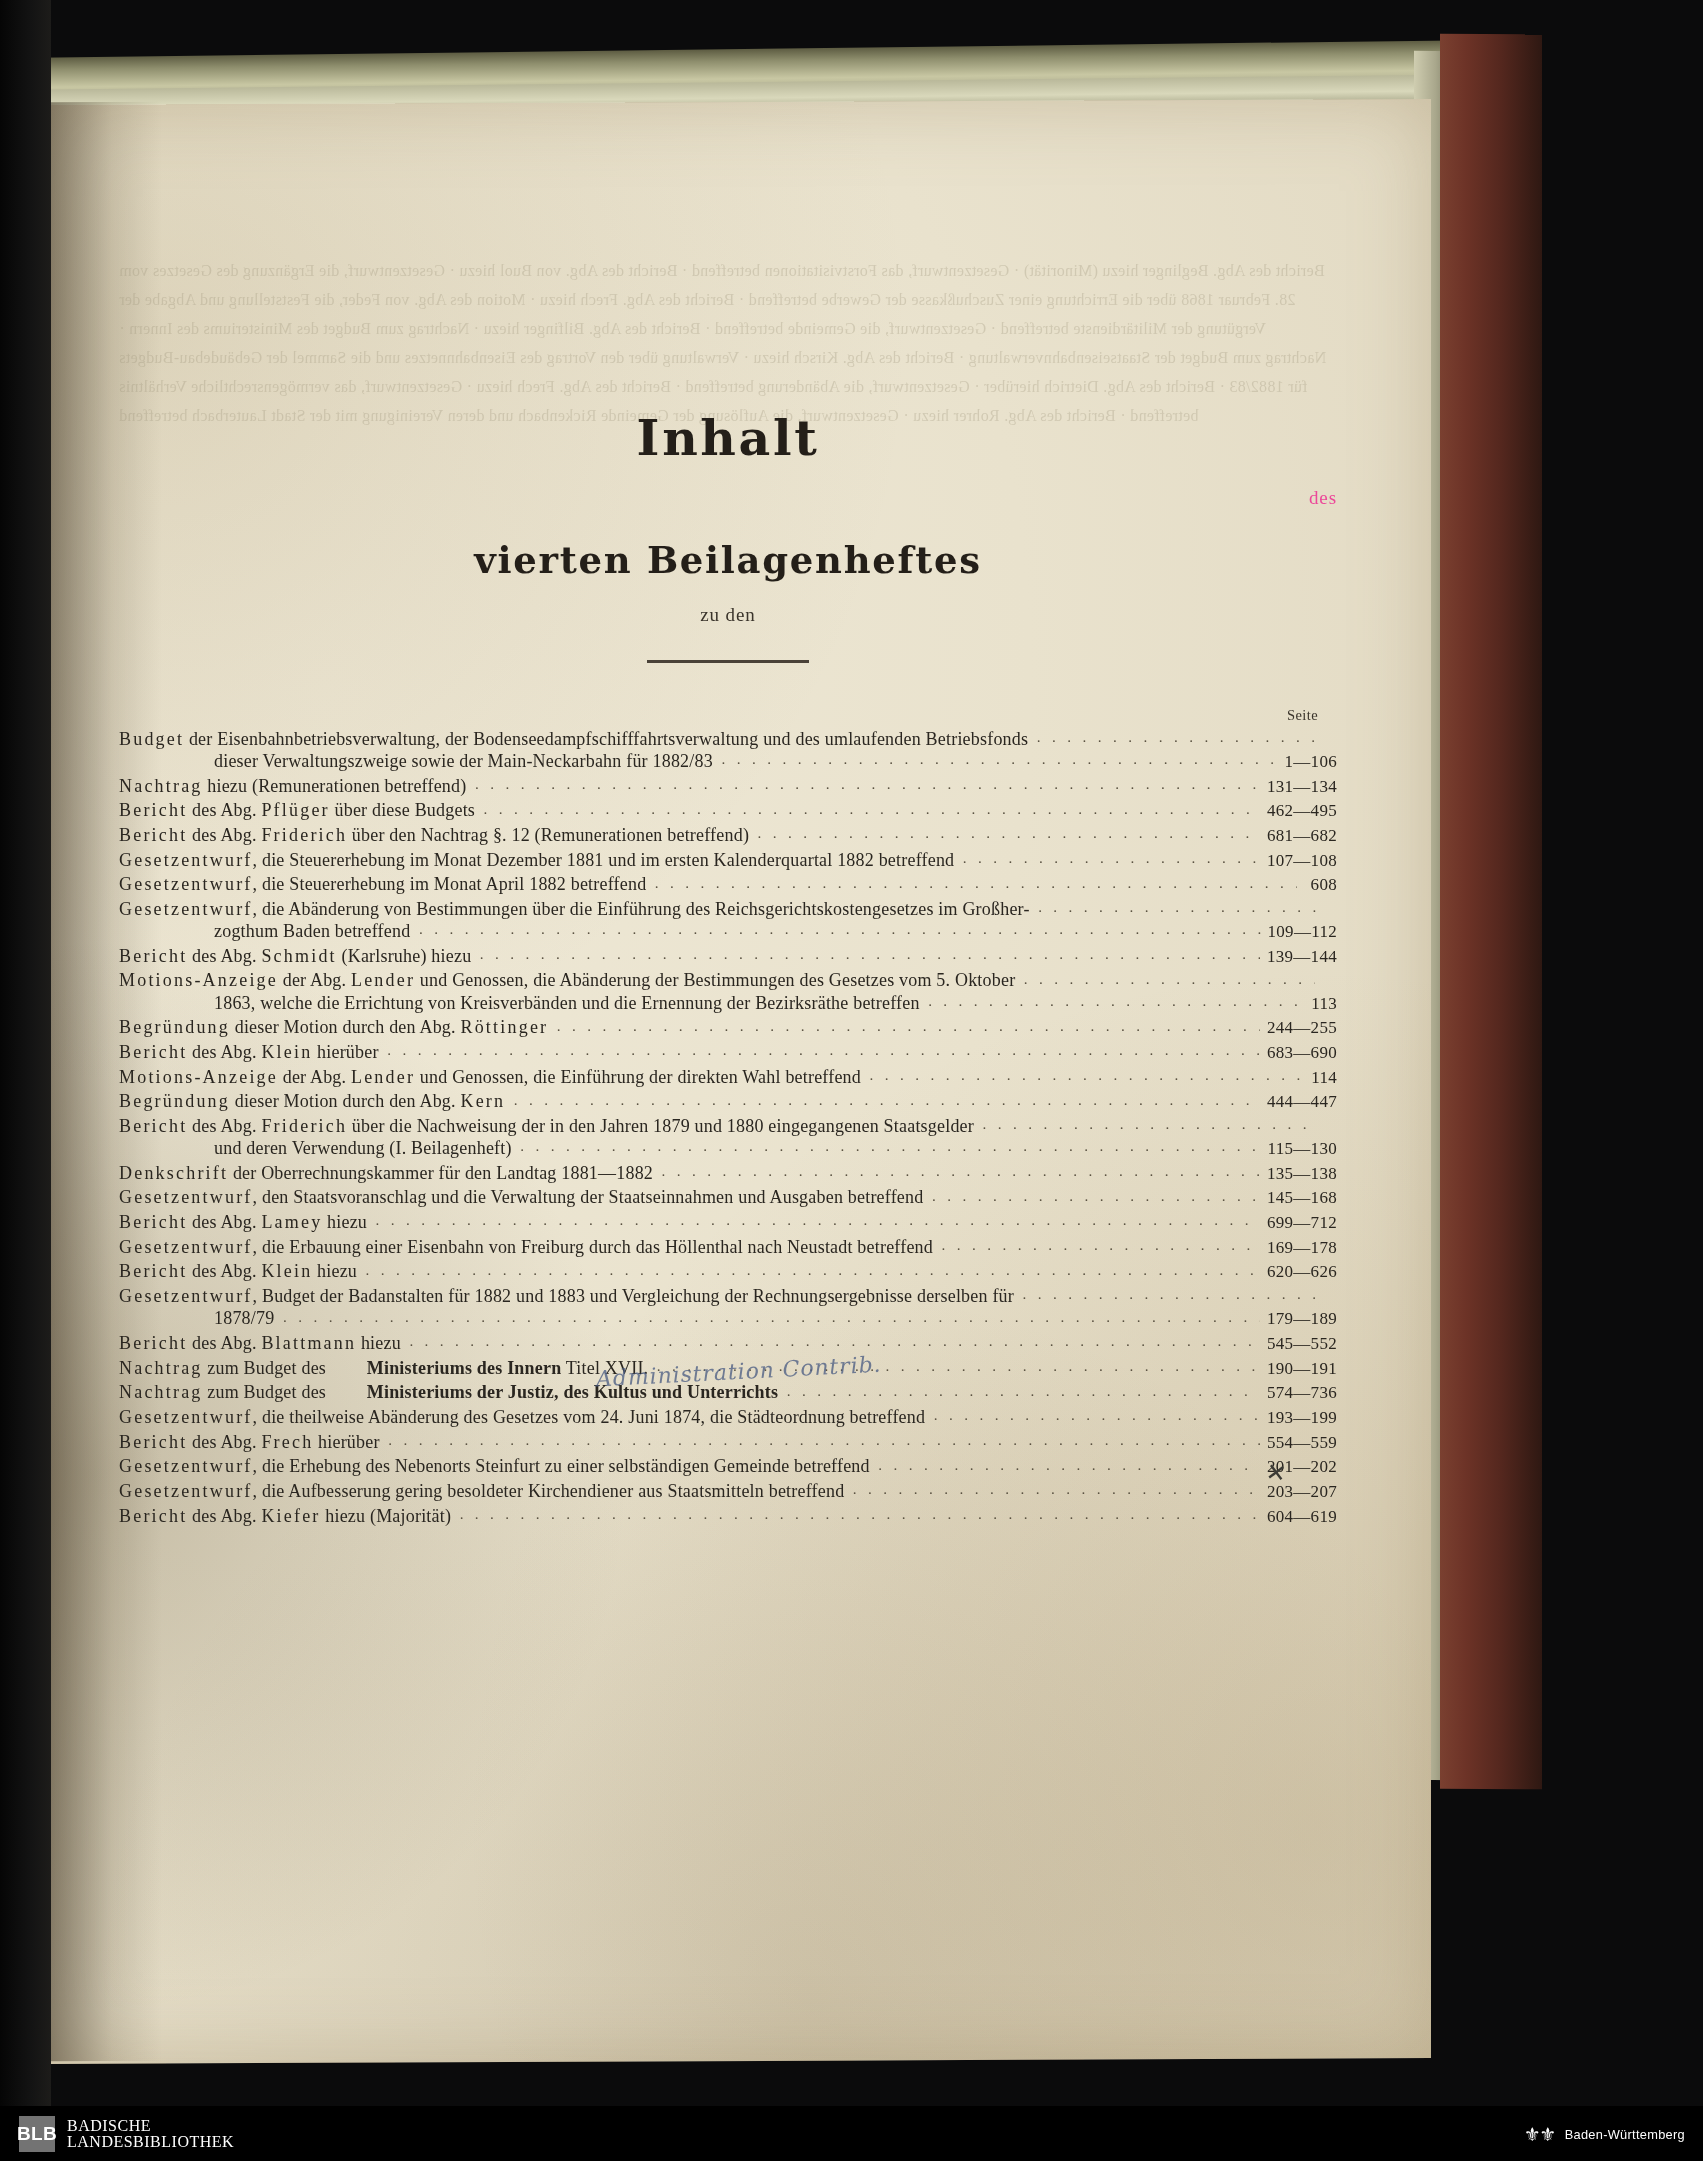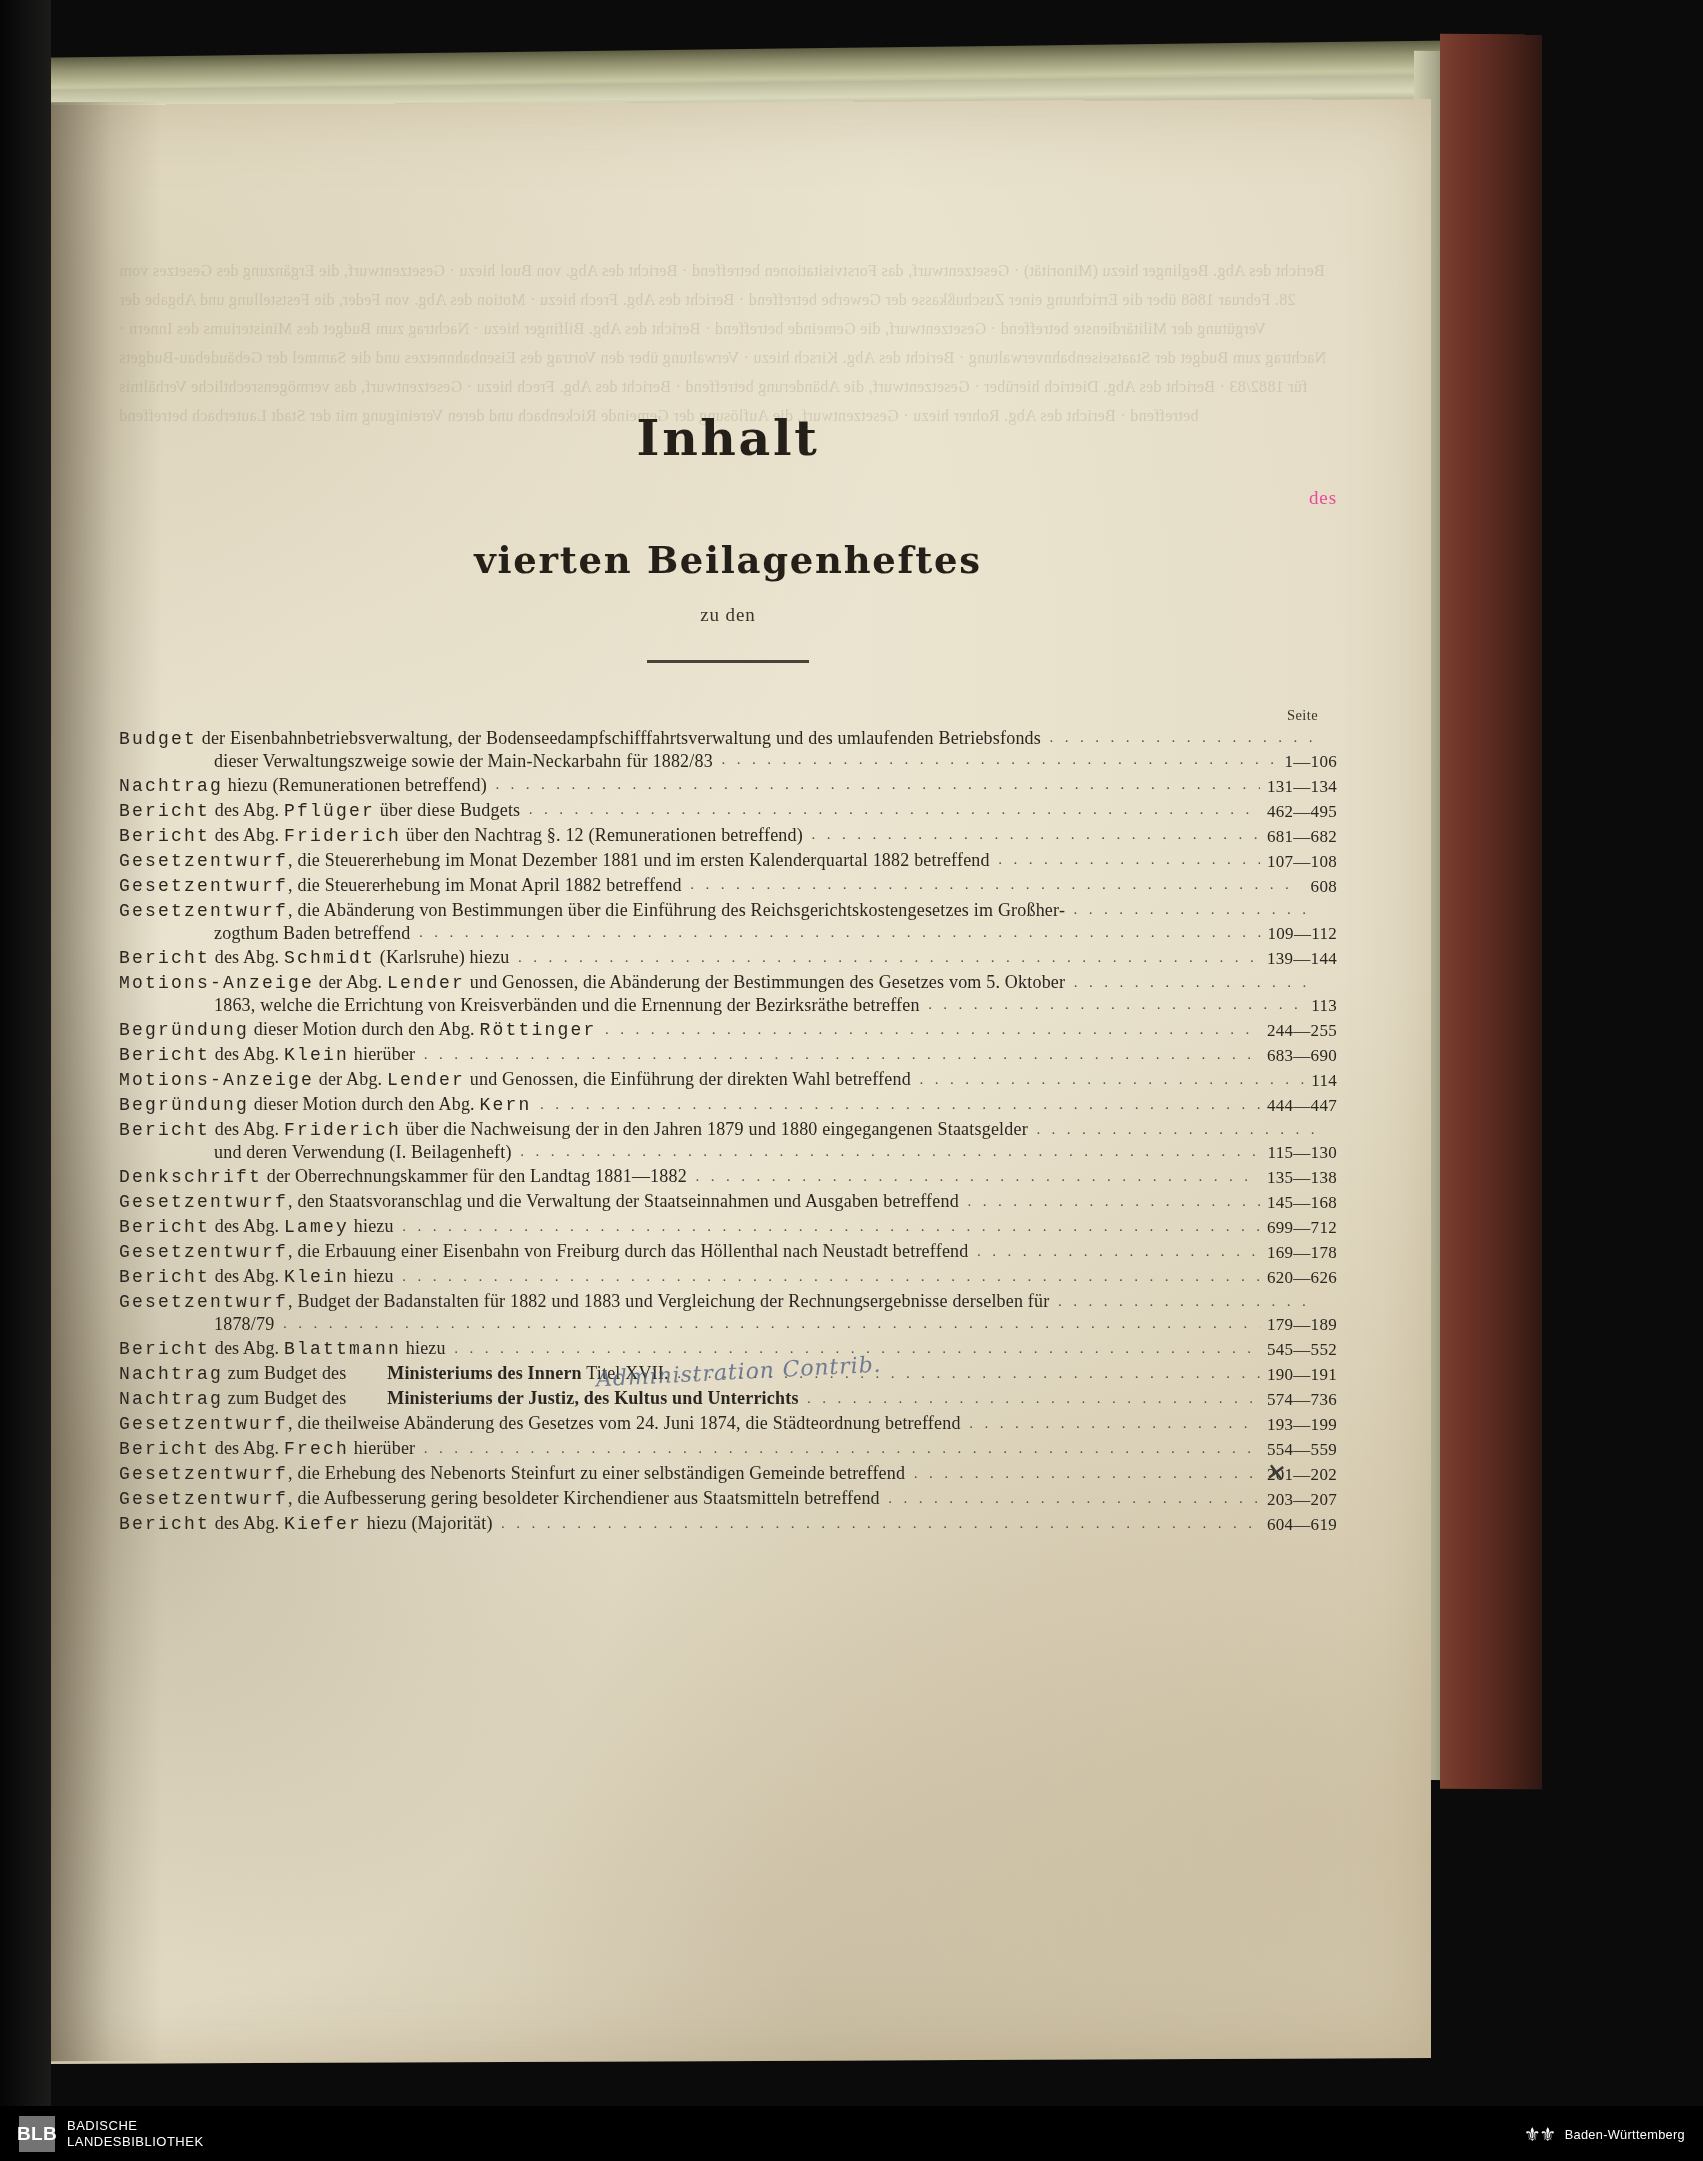--- a/index.html
+++ b/index.html
@@ -192,21 +192,20 @@
     display: flex;
     align-items: flex-end;
     width: 100%;
   }
   .toc-text {
     white-space: nowrap;
     letter-spacing: 0.2px;
   }
   .toc-text .sp {
     letter-spacing: 2.2px;
-    font-family: Liberation Mono, monospace;
   }
   .toc-text b {
     font-weight: bold;
     margin-left: 36px;
   }
   .toc-dots {
     flex: 1 1 auto;
     overflow: hidden;
     white-space: nowrap;
     color: #585040;
@@ -271,22 +270,22 @@
     background: #737373;
     color: #ffffff;
     font-family: "Liberation Sans", sans-serif;
     font-weight: bold;
     font-size: 19px;
     display: flex; align-items: center; justify-content: center;
     letter-spacing: 0.4px;
   }
   .blb-text {
     color: #ffffff;
-    font-family: Liberation Sans, sans-serif;
-    font-size: 13px;
+    font-family: Liberation Serif, serif;
+    font-size: 16px;
     line-height: 16px;
     letter-spacing: 0.5px;
   }
   .footer-right { display: flex; align-items: center; gap: 10.2px; }
   .bw-text {
     color: #ffffff;
     font-family: "Liberation Sans", sans-serif;
     font-size: 12.8px;
     letter-spacing: 0.3px;
   }

